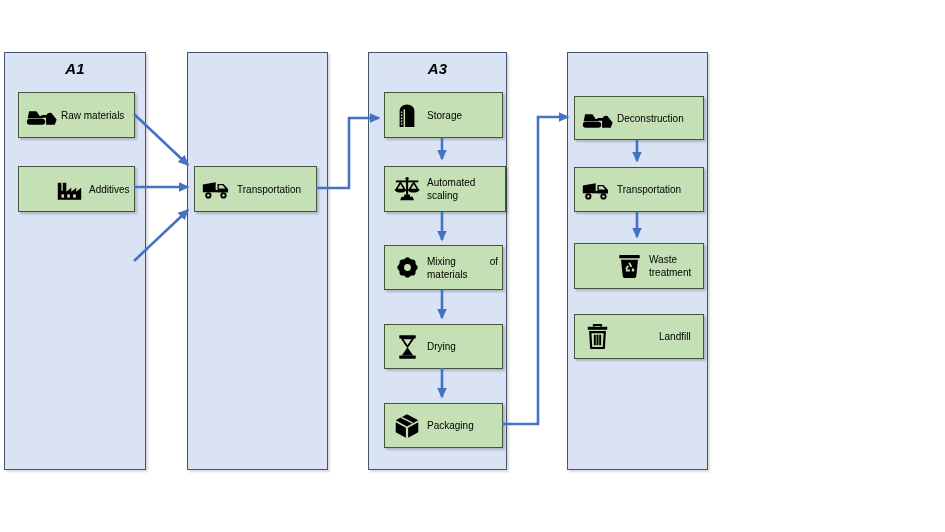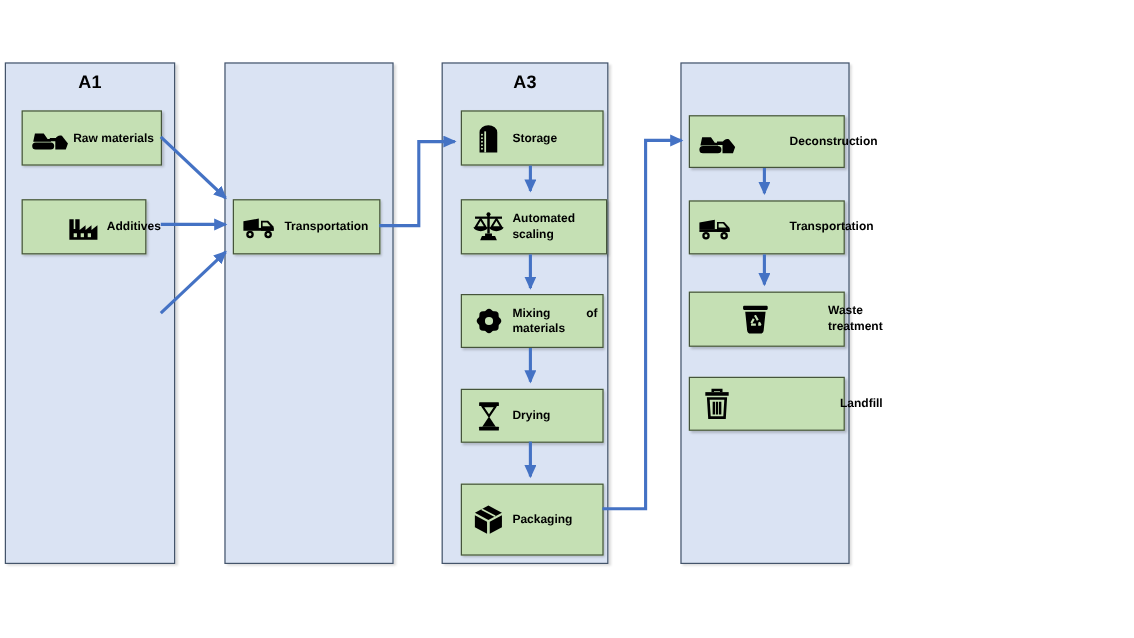--- a/index.html
+++ b/index.html
@@ -19,39 +19,40 @@
   .col{
     position:absolute;top:52px;height:418px;
     background:var(--column-fill);
     border:1.5px solid var(--column-border);
     box-sizing:border-box;
     box-shadow:2px 2px 2px rgba(0,0,0,.15);
   }
   .col h2{
     margin:7px 0 0;text-align:center;font-size:15px;font-weight:700;color:var(--text);
     letter-spacing:.2px;
+    font-style:italic;
   }
   .box{
     position:absolute;box-sizing:border-box;
     background:var(--box-fill);
     border:1.3px solid var(--box-border);
     box-shadow:1.5px 1.5px 2px rgba(0,0,0,.2);
     display:flex;align-items:center;
     padding:0 4px 0 4px;gap:2px;
   }
   .icon{flex:0 0 36px;display:flex;justify-content:center;align-items:center;}
   .icon svg{display:block;}
   .ic{fill:#000;}
   .cut{fill:var(--box-fill);}
   .ol{fill:none;stroke:#000;}
   .label{
-    flex:1;font-size:10px;font-weight:700;line-height:1.3;
+    flex:1;font-size:10px;font-weight:400;line-height:1.3;
     text-align:justify;color:var(--text);
   }
-  .col-c .label{max-width:78px;margin-left:41px;}
+  .col-c .label{max-width:78px;}
   .arrows{position:absolute;left:0;top:0;width:945px;height:532px;pointer-events:none;z-index:5;}
   .flow{stroke:var(--arrow);stroke-width:2.6;fill:none;}
   .ah{fill:var(--arrow);}
 </style>
 </head>
 <body>
 
 <div class="canvas">
 
   <section class="col" style="left:4px;width:142px;">
@@ -60,21 +61,21 @@
       <span class="icon">
         <svg width="33" height="24" viewBox="0 0 36 26">
           <path class="ic" d="M3 16 L4.5 9 h8 l3.5 5 h3 v2.5 H3 z"></path>
           <rect class="ic" x="2" y="17" width="20" height="6.5" rx="3.2"></rect>
           <path class="ic" d="M18 13 h7 v3 h-7 z"></path>
           <path class="ic" d="M23 14 c1 -3 4 -4 6 -3 l5.5 7 -2 5.5 h-9.5 z"></path>
         </svg>
       </span>
       <span class="label">Raw materials</span>
     </div>
-    <div class="box" style="left:13px;top:113px;width:104px;height:46px;padding-left:32px;">
+    <div class="box" style="left:13px;top:113px;width:117px;height:46px;padding-left:32px;">
       <span class="icon">
         <svg width="27" height="24" viewBox="0 0 30 26">
           <path class="ic" d="M2 25 V6 h4 v9 h1.5 V6 h4 v10 l5.5 -4.5 v4.5 l5.5 -4.5 v4.5 L28 11.5 V25 z"></path>
           <rect class="cut" x="6" y="19" width="3" height="3.6"></rect>
           <rect class="cut" x="12.5" y="19" width="3" height="3.6"></rect>
           <rect class="cut" x="19" y="19" width="3" height="3.6"></rect>
         </svg>
       </span>
       <span class="label">Additives</span>
     </div>
@@ -144,21 +145,21 @@
       <span class="icon">
         <svg width="23" height="26" viewBox="0 0 26 30">
           <rect class="ic" x="3.5" y="1.5" width="19" height="3.6" rx="0.5"></rect>
           <rect class="ic" x="3.5" y="24.9" width="19" height="3.6" rx="0.5"></rect>
           <path class="ol" stroke-width="2" stroke-linejoin="round" d="M6.5 5.1 h13 L13 14.8 z"></path>
           <path class="ic" d="M6.5 24.9 h13 L13 15.2 z"></path>
         </svg>
       </span>
       <span class="label">Drying</span>
     </div>
-    <div class="box" style="left:15px;top:350px;width:119px;height:60px;">
+    <div class="box" style="left:15px;top:350px;width:119px;height:45px;">
       <span class="icon">
         <svg width="26" height="26" viewBox="0 0 30 30">
           <path class="ic" d="M15 1.5 L28 8.5 15 15.5 2 8.5 z"></path>
           <path class="ic" d="M2 10.8 L13.7 17 V28.5 L2 22.3 z"></path>
           <path class="ic" d="M28 10.8 L16.3 17 V28.5 L28 22.3 z"></path>
           <path fill="none" stroke-width="1.6" style="stroke:var(--box-fill)" d="M8.5 5 L21.5 11.8"></path>
         </svg>
       </span>
       <span class="label">Packaging</span>
     </div>

